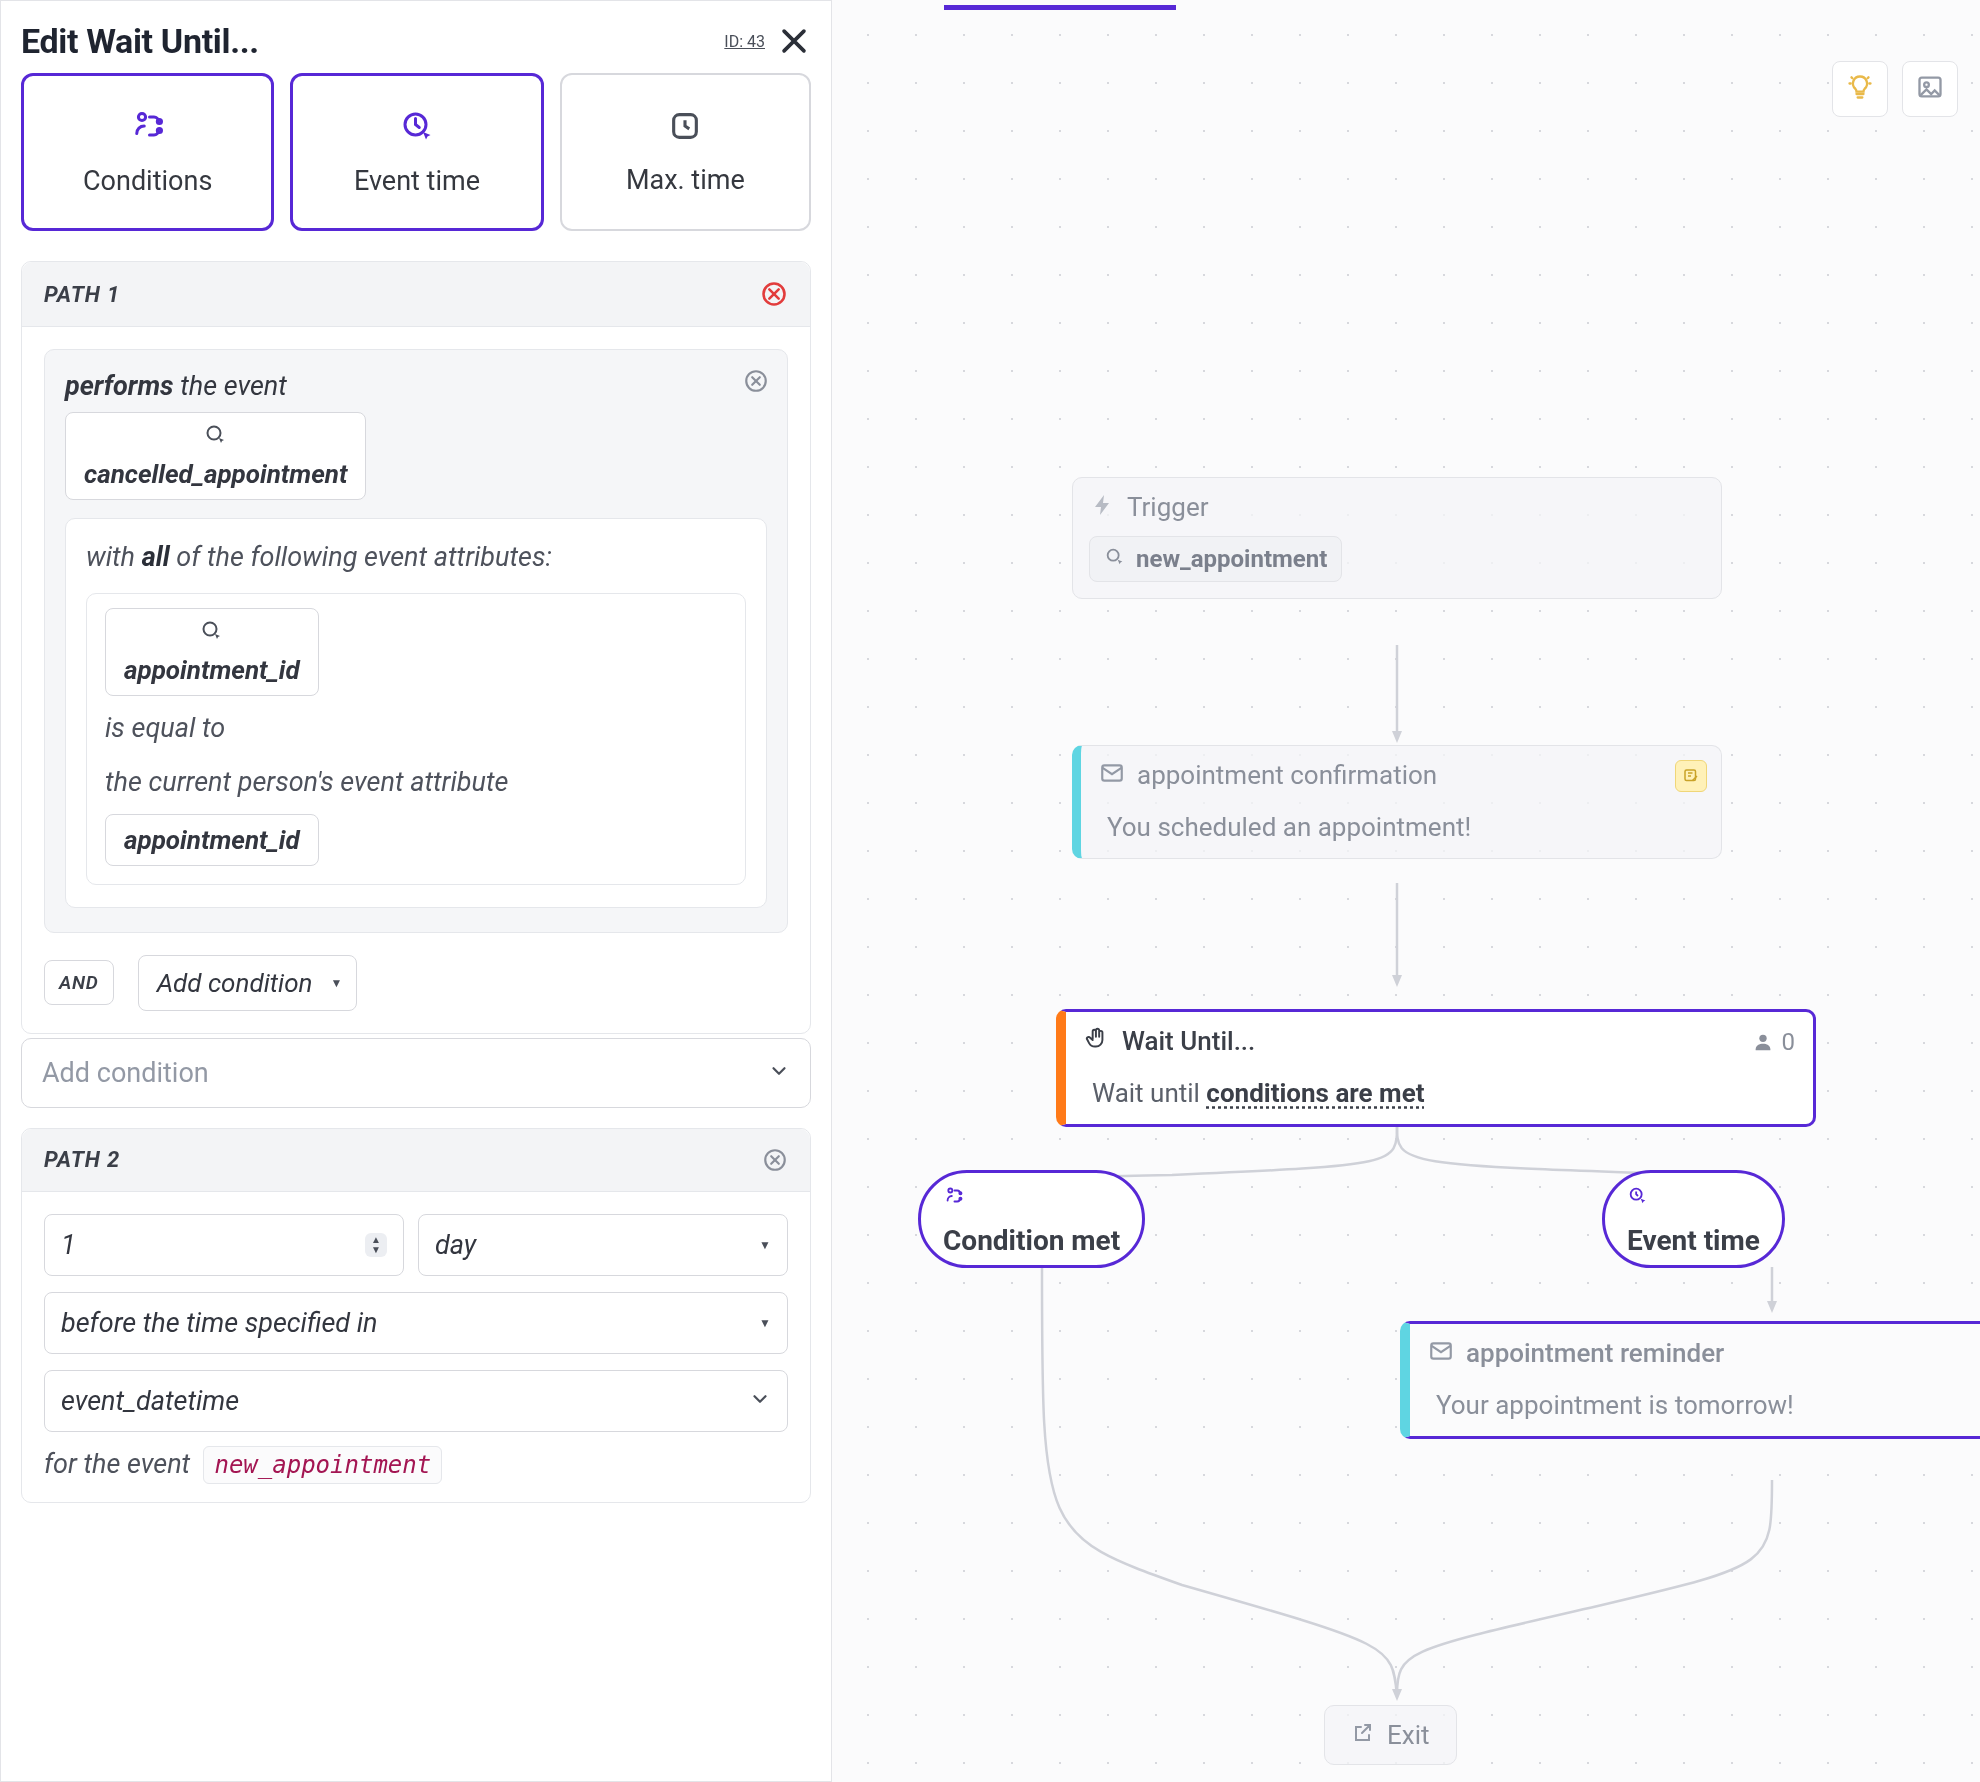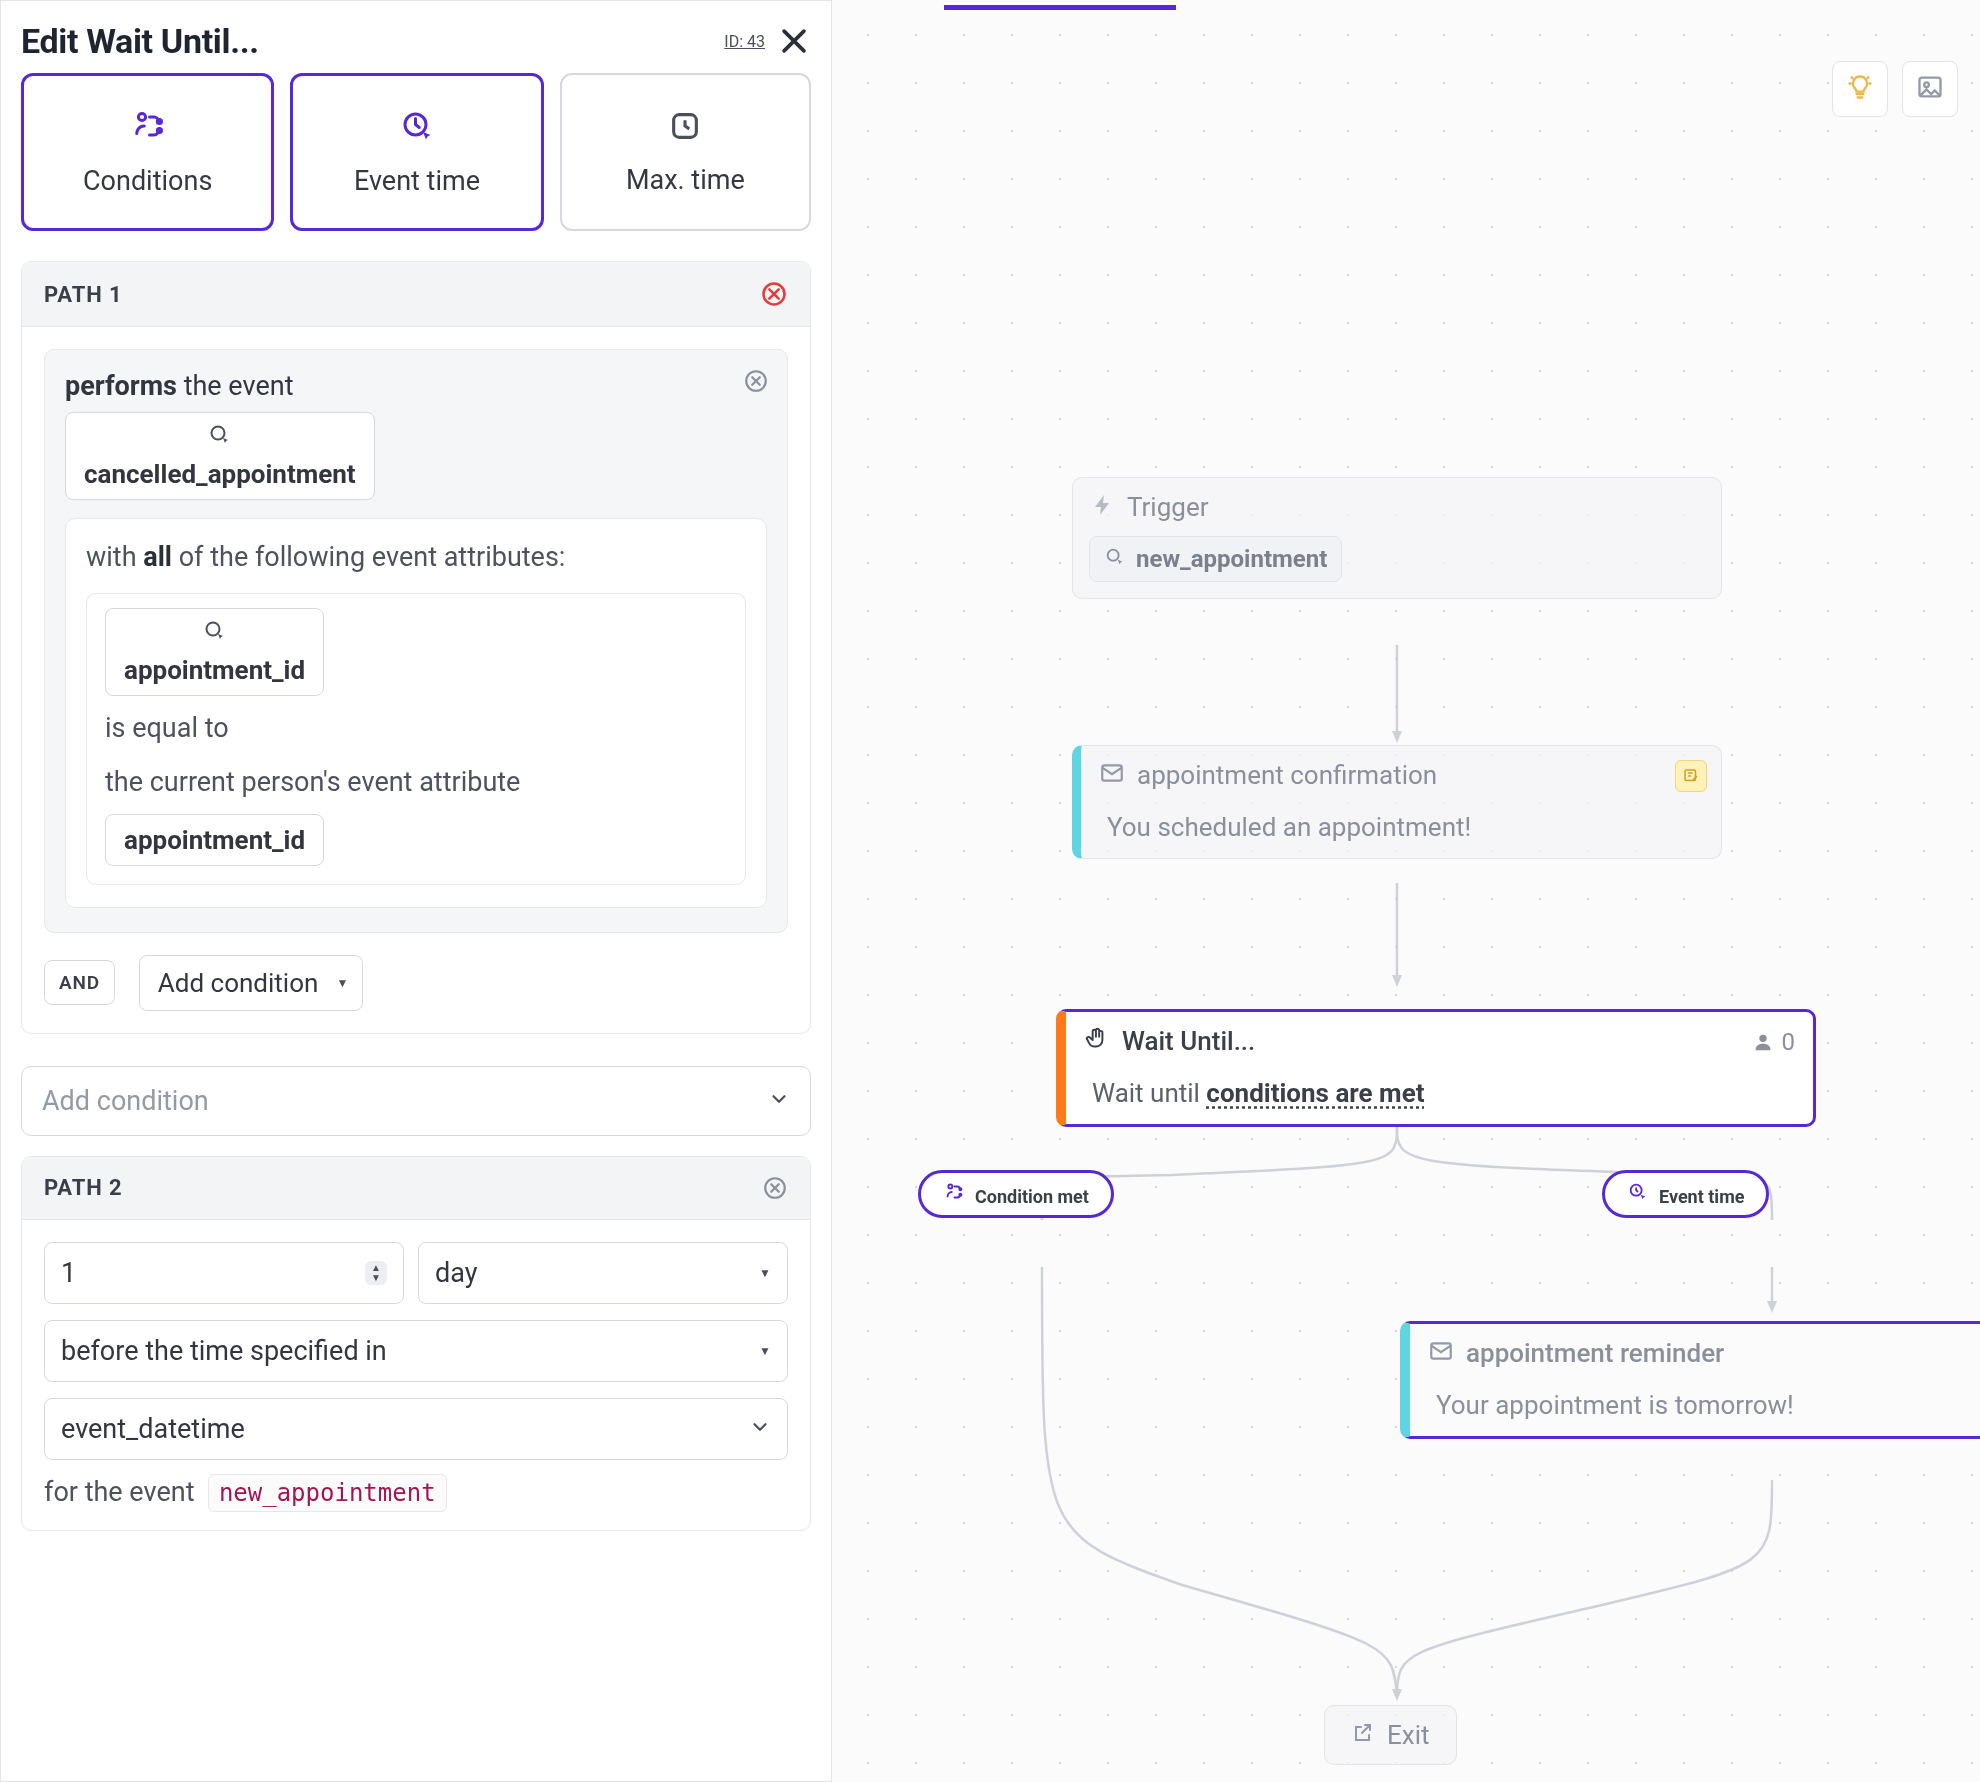--- a/index.html
+++ b/index.html
@@ -41,22 +41,23 @@
     color: #35383f;
   }
   .option-card.active { border: 3px solid #5728d6; }
   .option-card .ico { color: #5728d6; }
   .option-card .ico.gray { color: #4a4f59; }
 
   
   .path {
     border: 1px solid #e5e7eb;
     border-radius: 10px;
-    margin-bottom: 32px;
-    background: #fff;
+    margin-bottom: 4px;
+    background: #fff;
+    font-style: italic;
   }
   .path-header {
     background: #f3f4f6;
     border-bottom: 1px solid #e5e7eb;
     border-radius: 10px 10px 0 0;
     padding: 18px 22px;
     display: flex; align-items: center; justify-content: space-between;
   }
   .path-title { font-size: 22px; font-weight: 700; letter-spacing: 0.04em; color: #3b3f48; }
   .path-body { padding: 22px; }
@@ -234,23 +235,23 @@
   .node-wait .title, .node-email-b .title { color: #3b3f48; font-size: 26px; font-weight: 500; }
   .node-wait .metric { display: flex; align-items: center; gap: 8px; color: #8a8f9a; font-size: 24px; position:absolute; right:18px; top:16px;}
   .node-wait .sub { color: #5b606a; }
   .node-wait .sub u { text-decoration: underline dotted; text-underline-offset: 4px; font-weight: 700; color: #3b3f48; }
 
   .branch-pill {
     position: absolute;
     border: 3px solid #5728d6;
     border-radius: 999px;
     background: #fff;
-    display: flex; align-items: flex-end; gap: 10px;
+    display: flex; align-items: flex-start; gap: 10px;
     padding: 8px 22px;
-    font-size: 18px; font-weight: 700; color: #3b3f48;
+    font-size: 28px; font-weight: 700; color: #3b3f48; flex-direction: column;
   }
   .branch-pill .ico { color: #5728d6; }
 
   .exit-node { position: absolute; border: 1px solid #e3e4e8; border-radius: 10px; background: #f5f5f7c0; padding: 14px 26px; display: flex; align-items: center; gap: 12px; }
   .exit-node .title { color: #8a8f9a; font-size: 26px; }
 
   
   .wires { position: absolute; inset: 0; pointer-events: none; }
   .wires path, .wires line { stroke: #cfd1d8; stroke-width: 2.5; fill: none; }
   .wires .arrow { fill: #cfd1d8; }

